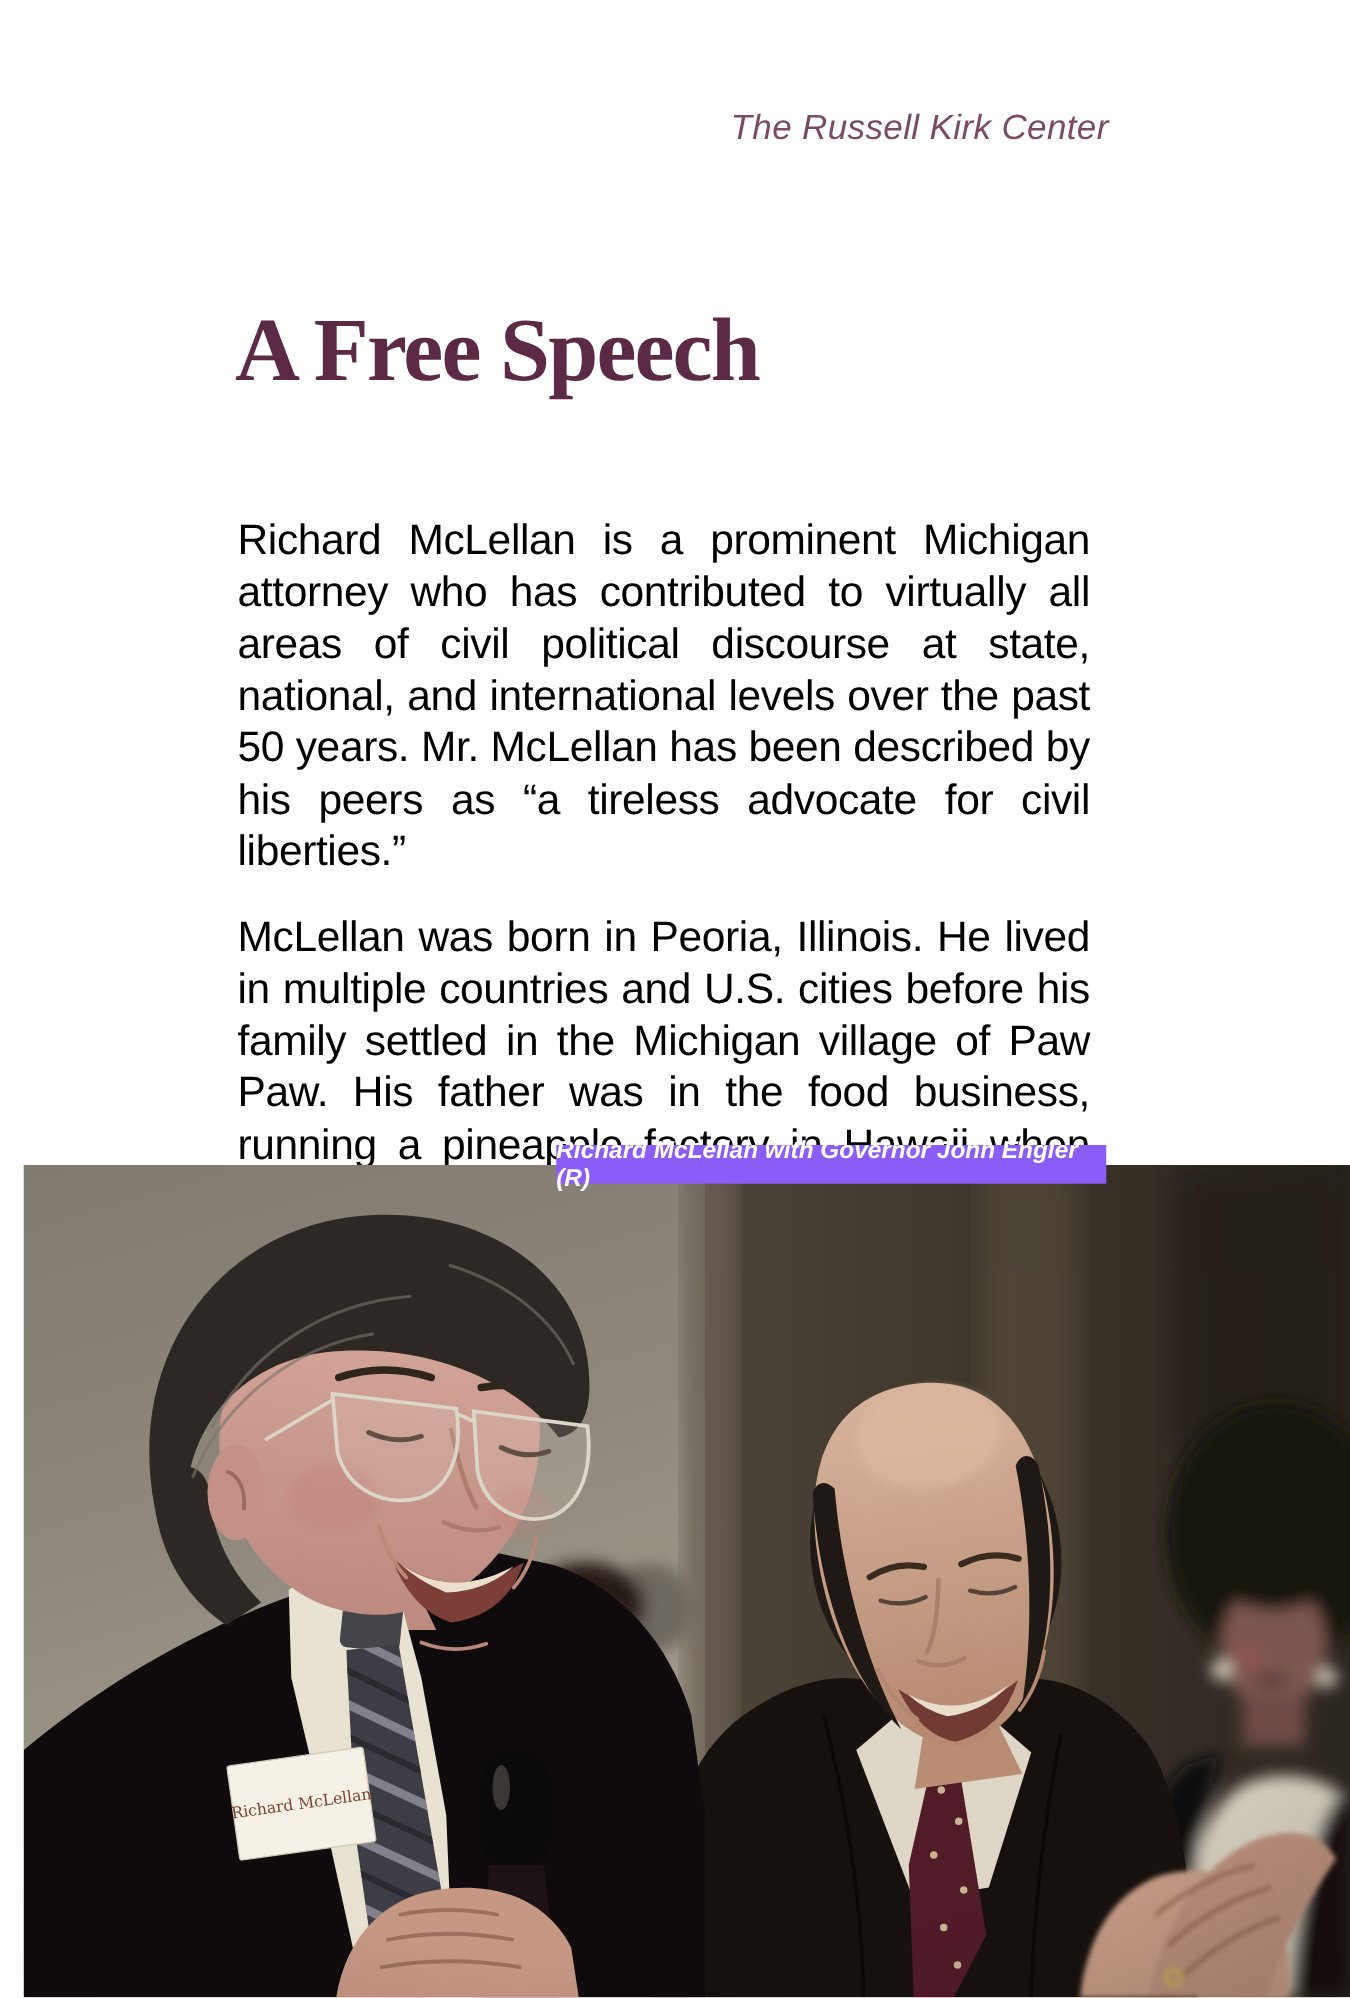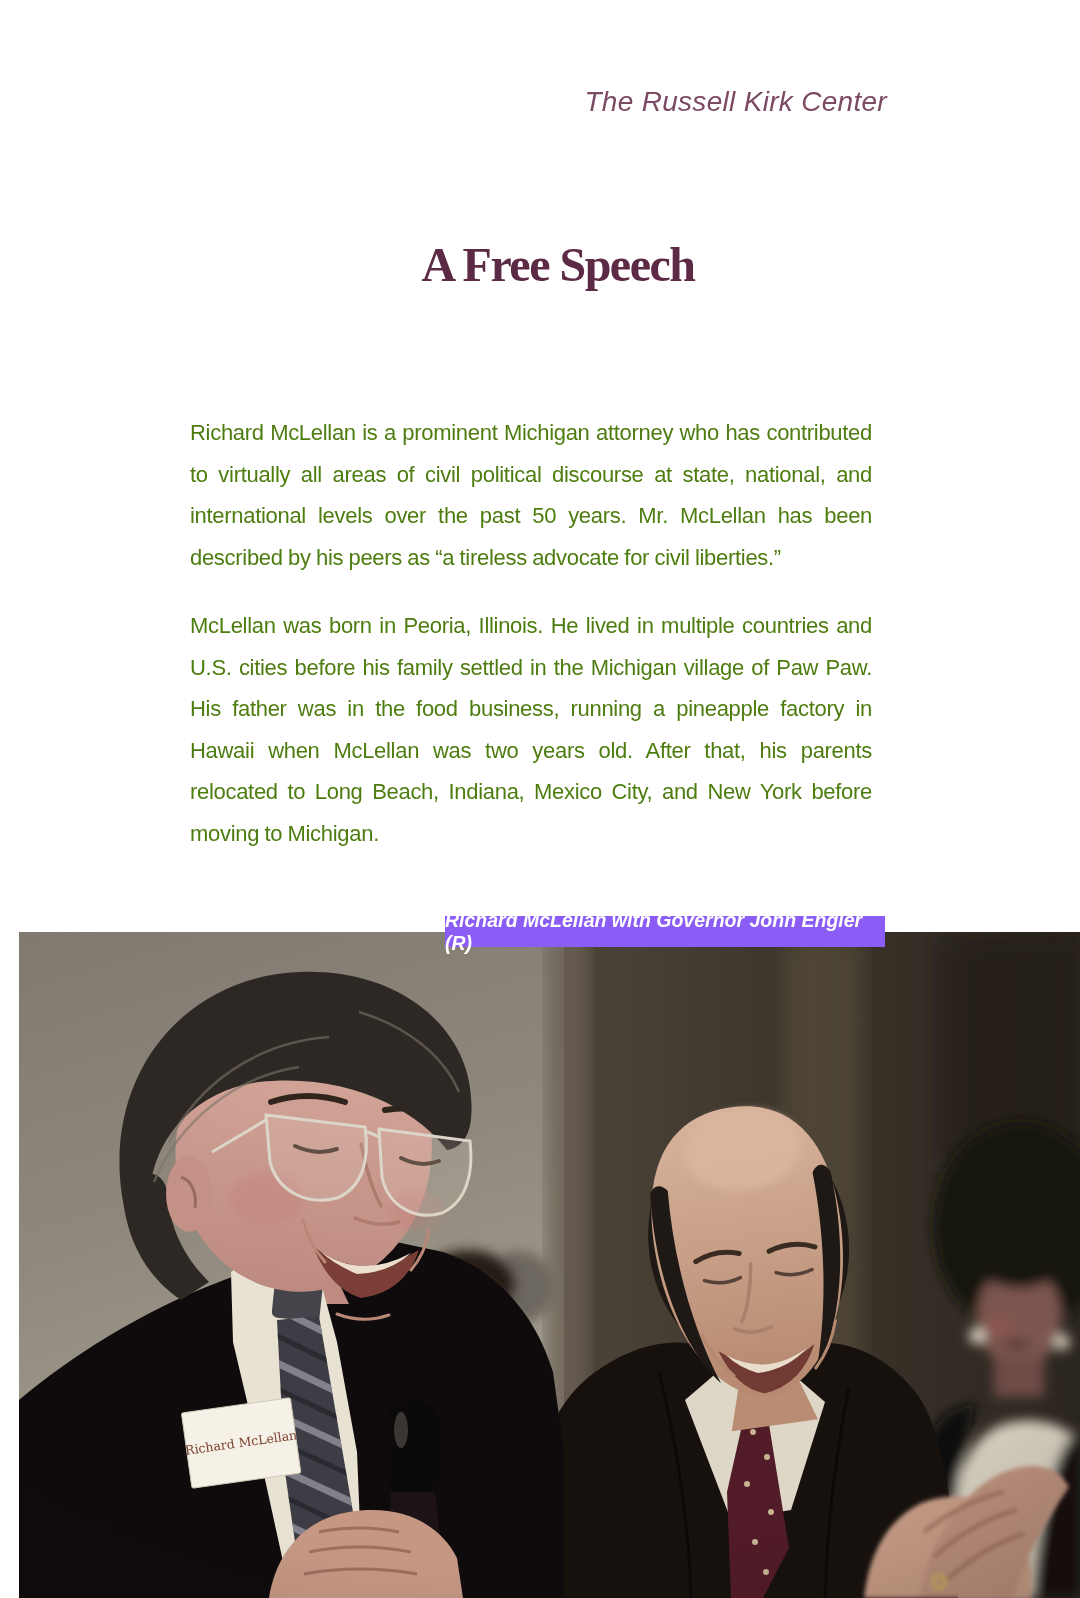--- a/index.html
+++ b/index.html
@@ -2,25 +2,25 @@
 <html><head>
 <meta charset="utf-8">
 <style>
   html,body{margin:0;padding:0;background:#ffffff;}
   .page{position:relative;width:1080px;height:1598px;background:#ffffff;overflow:hidden;
         font-family:"Liberation Sans",sans-serif;padding-left:12px;}
   .kicker{position:absolute;top:86px;left:190px;width:697px;text-align:right;
           font-style:italic;font-size:28px;letter-spacing:.3px;color:#7b4a63;}
   .title{position:absolute;top:196px;left:188px;width:740px;
          font-family:"Liberation Serif",serif;font-weight:700;
-         font-size:48px;line-height:73px;letter-spacing:-1.5px;color:#5d2a45;text-align:center;}
+         font-size:72px;line-height:73px;letter-spacing:-1.5px;color:#5d2a45;}
   .title span{display:block;}
   .content{position:absolute;top:412px;left:190px;width:682px;}
-  .content p{margin:0 0 27px 0;font-size:22px;line-height:41.5px;letter-spacing:-.3px;
-             word-spacing:-.5px;color:#4d7c0f;text-align:justify;}
+  .content p{margin:0 0 27px 0;font-size:34px;line-height:41.5px;letter-spacing:-.3px;
+             word-spacing:-.5px;color:#000000;text-align:justify;}
   .photo{position:absolute;top:932px;left:19px;width:1061px;height:666px;
          background:#8d867a;z-index:1;}
   .photo svg{display:block;}
   .caption{position:absolute;top:916px;left:445px;width:440px;height:31px;z-index:3;
            background:#8b5cf6;color:#ffffff;font-style:italic;font-weight:700;
            font-size:19.5px;display:flex;align-items:center;justify-content:center;}
   .nametag-text{font-family:"DejaVu Serif",serif;font-size:12.5px;fill:#7c4030;}
 </style>
 </head>
 <body>

